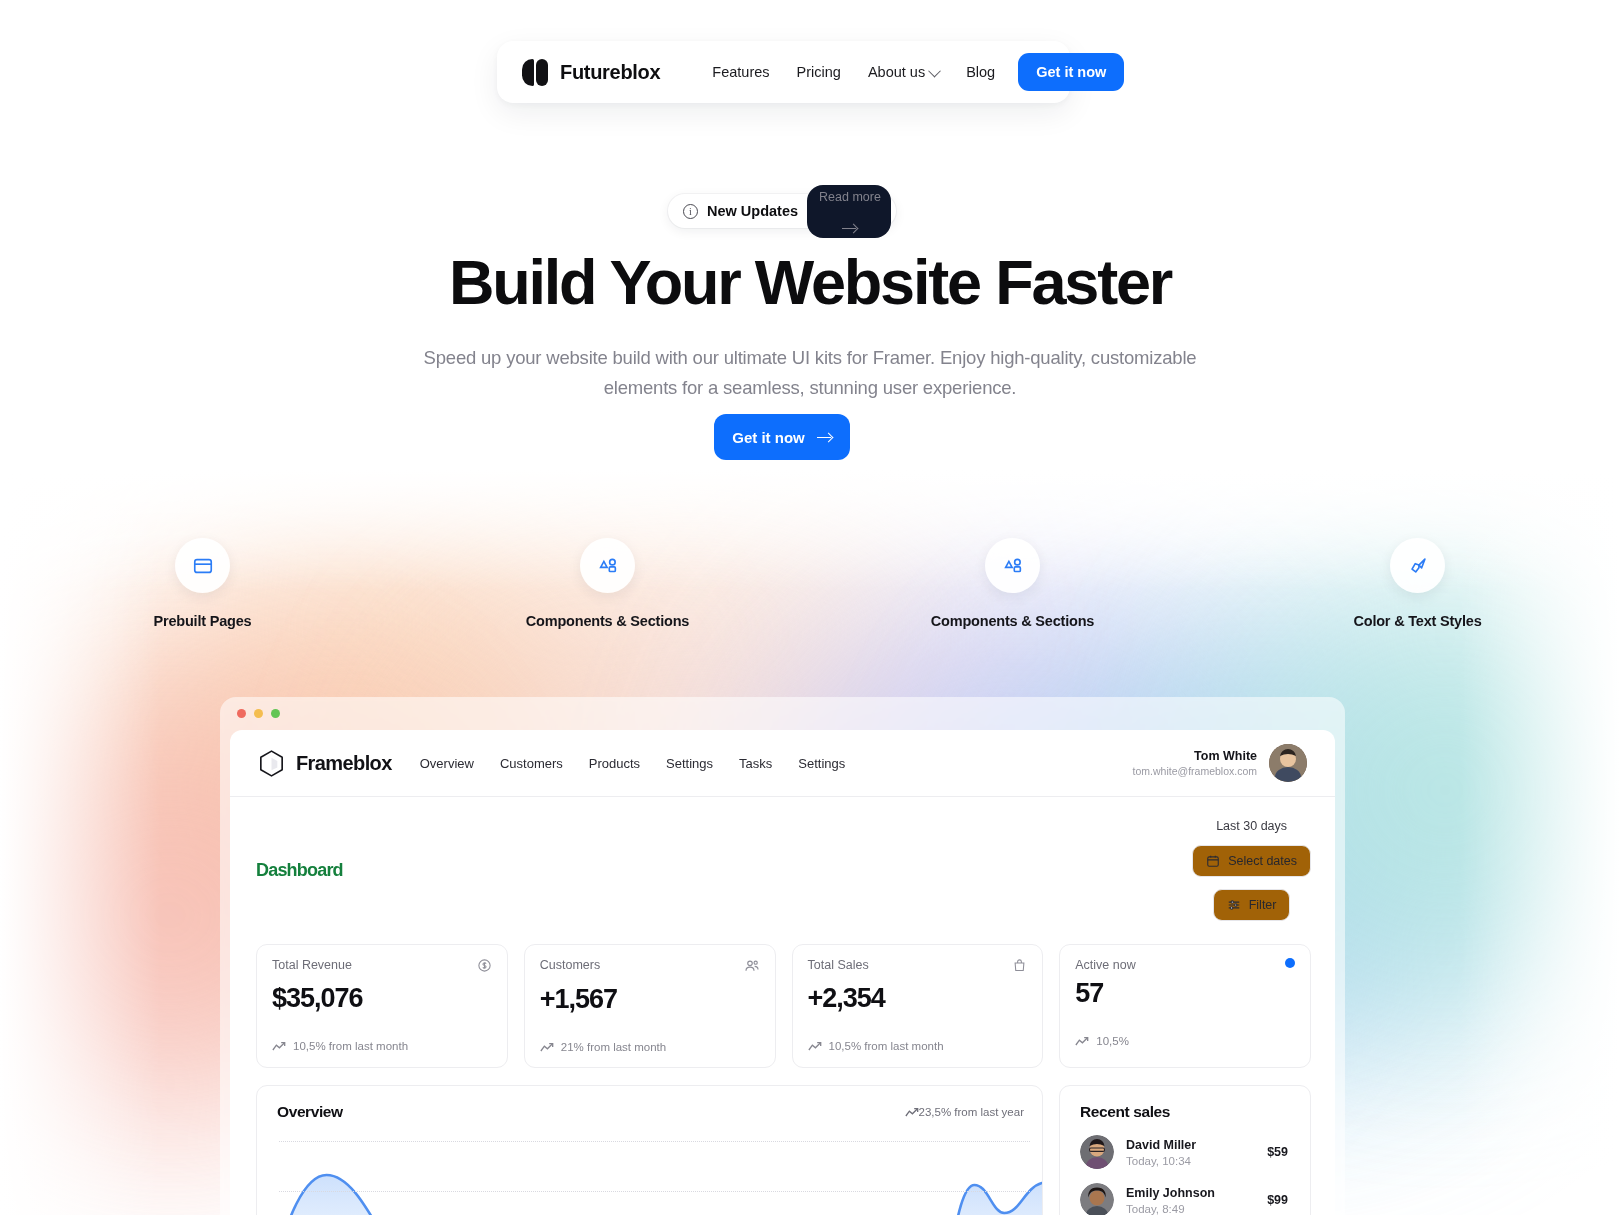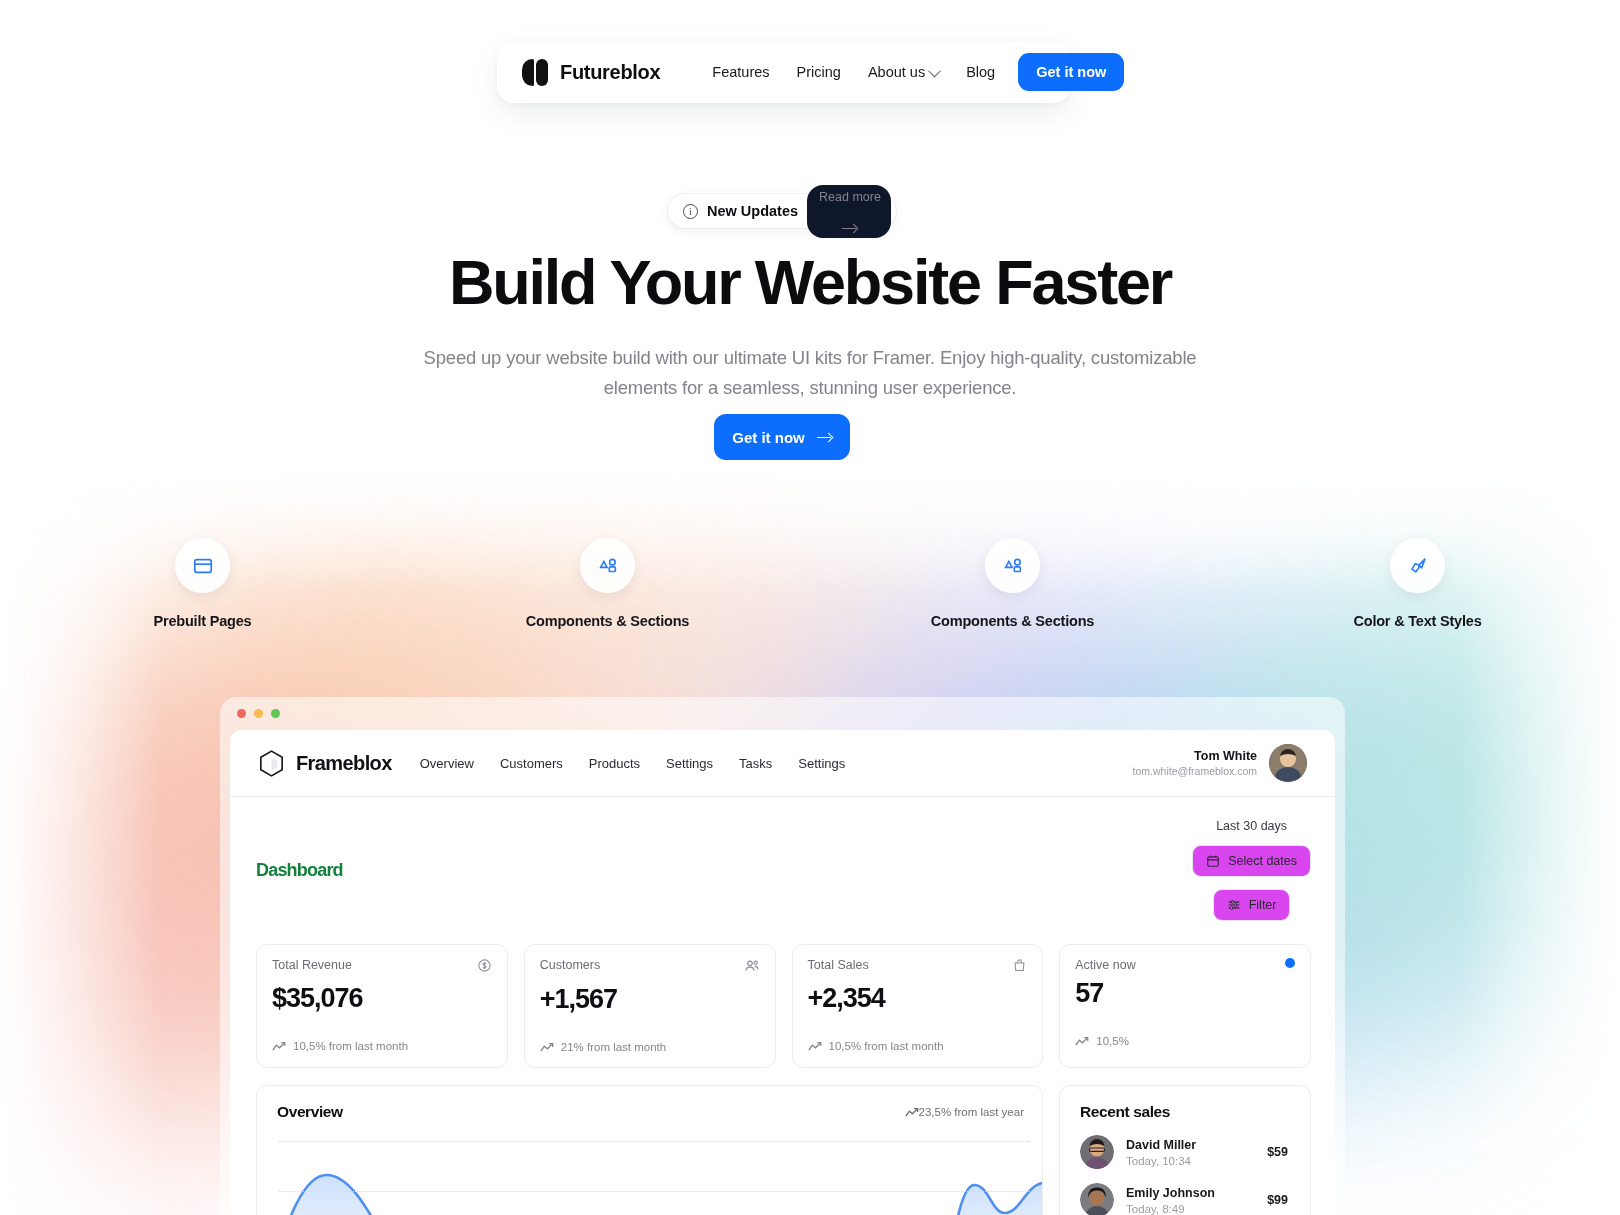--- a/index.html
+++ b/index.html
@@ -125,21 +125,21 @@
   .user-mail { font-size:10.5px; color:#9a9aa3; margin-top:2px; }
   .avatar { width:38px; height:38px; border-radius:50%; overflow:hidden; flex:none;
             background:#6f5c4a; position:relative; }
 
   
   .dash-content { padding:22px 24px 0 26px; }
   .dash-head { display:flex; align-items:center; }
   .dash-title { font-size:18px; font-weight:700; color:#15803d; letter-spacing:-.8px; }
   .dash-ctrls { margin-left:auto; display:flex; align-items:center; gap:12px;flex-direction:column; }
   .ctrl-text { font-size:12.5px; color:#3a3a42; }
-  .ctrl-btn { height:32px; border:1px solid #e6e6ea; border-radius:9px; background:#d946ef;
+  .ctrl-btn { height:32px; border:1px solid #e6e6ea; border-radius:9px; background:#a16207;
     display:flex; align-items:center; gap:8px; padding:0 13px; font-size:12.5px; color:#27272e; cursor:pointer; }
 
   .stats { display:flex; gap:16px; margin-top:23px; }
   .stat { flex:1; border:1px solid #ededf0; border-radius:11px; padding:13px 15px 14px 15px; background:#fff; }
   .stat-head { display:flex; align-items:flex-start; }
   .stat-label { font-size:12.5px; color:#6d6d77; }
   .stat-icon { margin-left:auto; color:#8e8e98; }
   .stat-value { font-size:27px; font-weight:700; color:#0f0f13; letter-spacing:-1px; margin-top:6px; }
   .stat-foot { display:flex; align-items:center; gap:7px; margin-top:26px; font-size:11.5px; color:#86868f; }
   .blue-dot { width:10px; height:10px; border-radius:50%; background:#0d6efd; margin-left:auto; }

